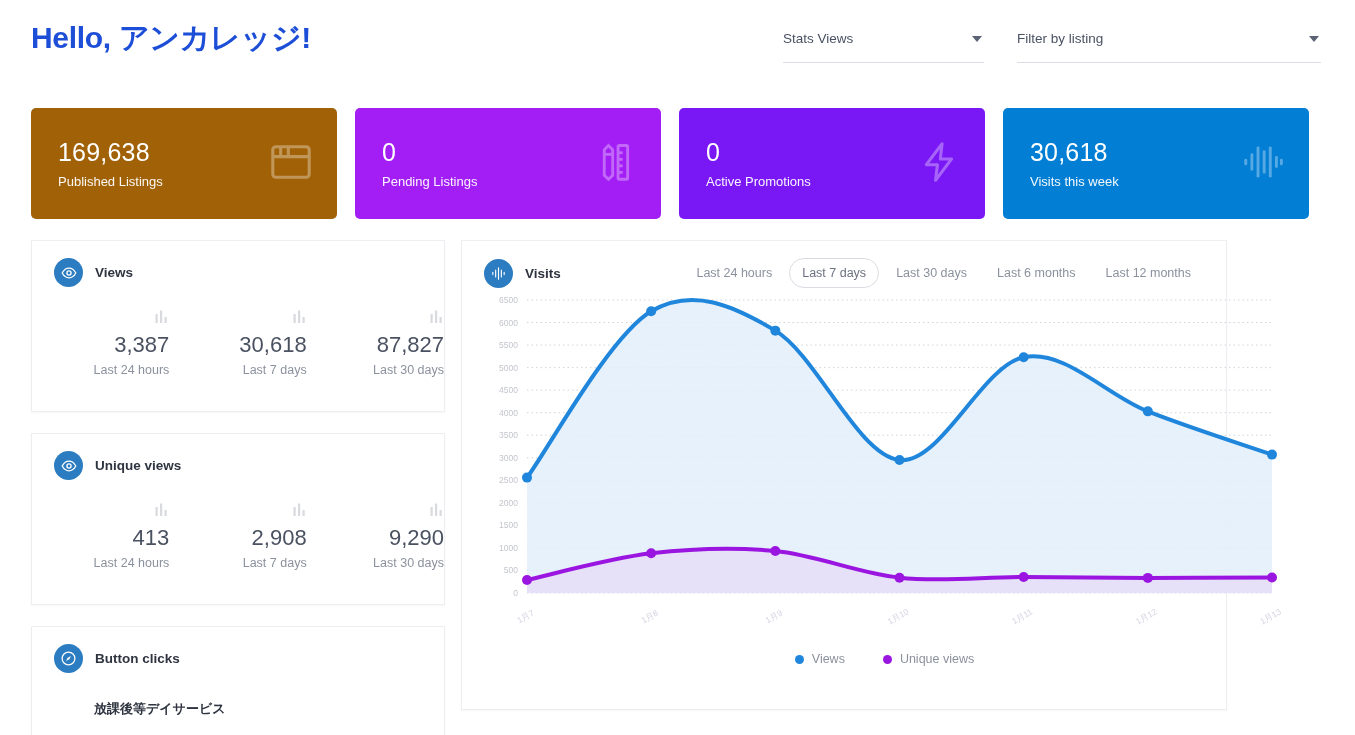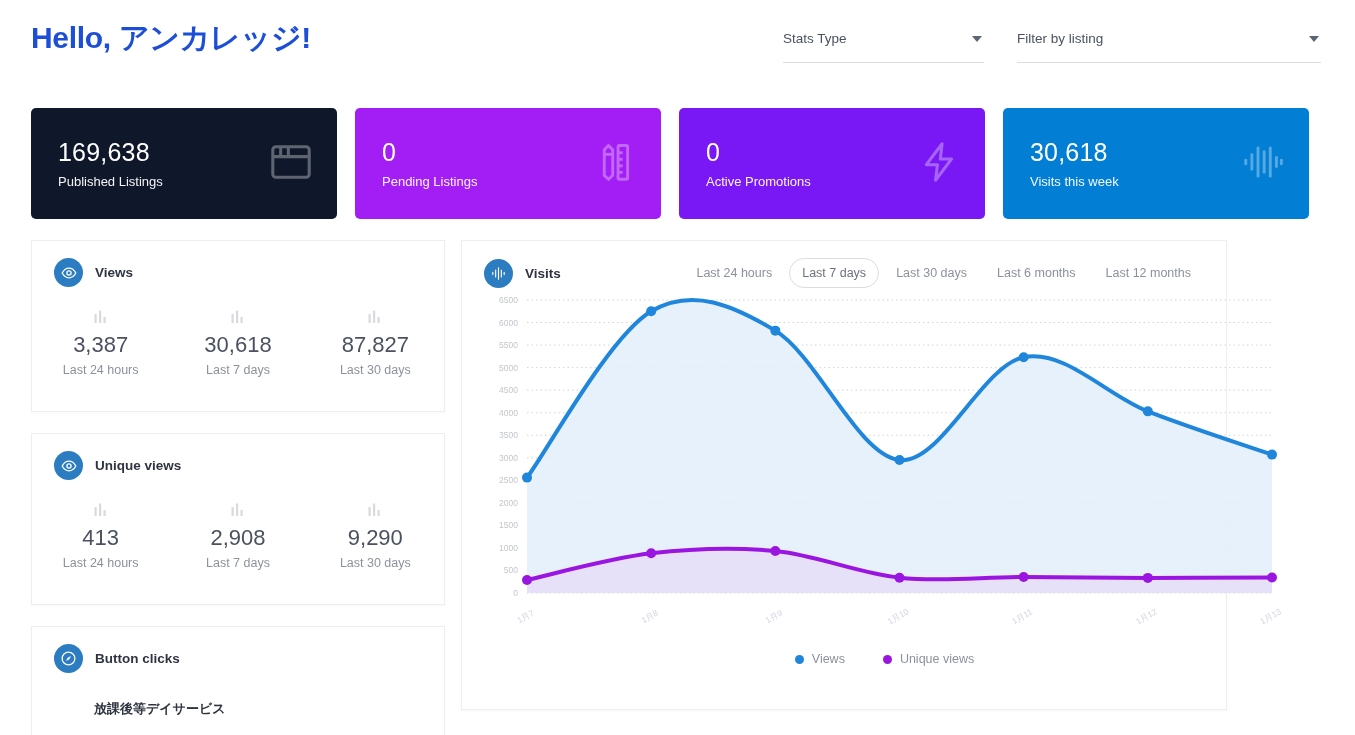--- a/index.html
+++ b/index.html
@@ -84,21 +84,21 @@
     flex: none;
   }
   .panel-title {
     font-size: 13.5px; font-weight: 700; color: #2e3440;
   }
 
   .metric-row {
     display: flex; margin-top: 16px;
   }
   .metric {
-    flex: 1; text-align: center;
+    flex: 1; text-align: right;
   }
   .metric-ico { height: 18px; margin-bottom: 5px; }
   .metric-value {
     font-size: 22px; font-weight: 400; color: #4a5160; line-height: 1.15;
   }
   .metric-caption {
     font-size: 12.5px; color: #8b919d; margin-top: 6px;
   }
 
   .click-label {
@@ -138,33 +138,33 @@
 </head>
 <body>
 
 <div class="page">
 
   <div class="header">
     <div class="greeting">Hello, アンカレッジ!</div>
 
     <div class="selects">
       <div class="select">
-        <span class="select-label">Stats Type</span>
+        <span class="select-label">Stats Views</span>
         <span class="caret"></span>
       </div>
       <div class="select" style="width:304px">
         <span class="select-label">Filter by listing</span>
         <span class="caret"></span>
       </div>
     </div>
   </div>
 
   <div class="stat-row">
 
-    <div class="stat-card" style="background:#0f172a">
+    <div class="stat-card" style="background:#a16207">
       <div class="stat-value">169,638</div>
       <div class="stat-label">Published Listings</div>
       <div class="stat-icon">
         <svg width="46" height="46" viewBox="0 0 24 24" fill="none" stroke="#ffffff" stroke-width="1.6">
           <rect x="2.5" y="4" width="19" height="16" rx="1.6"></rect>
           <line x1="2.5" y1="9.2" x2="21.5" y2="9.2"></line>
           <line x1="6.6" y1="4" x2="6.6" y2="9.2"></line>
           <line x1="10.6" y1="4" x2="10.6" y2="9.2"></line>
         </svg>
       </div>

